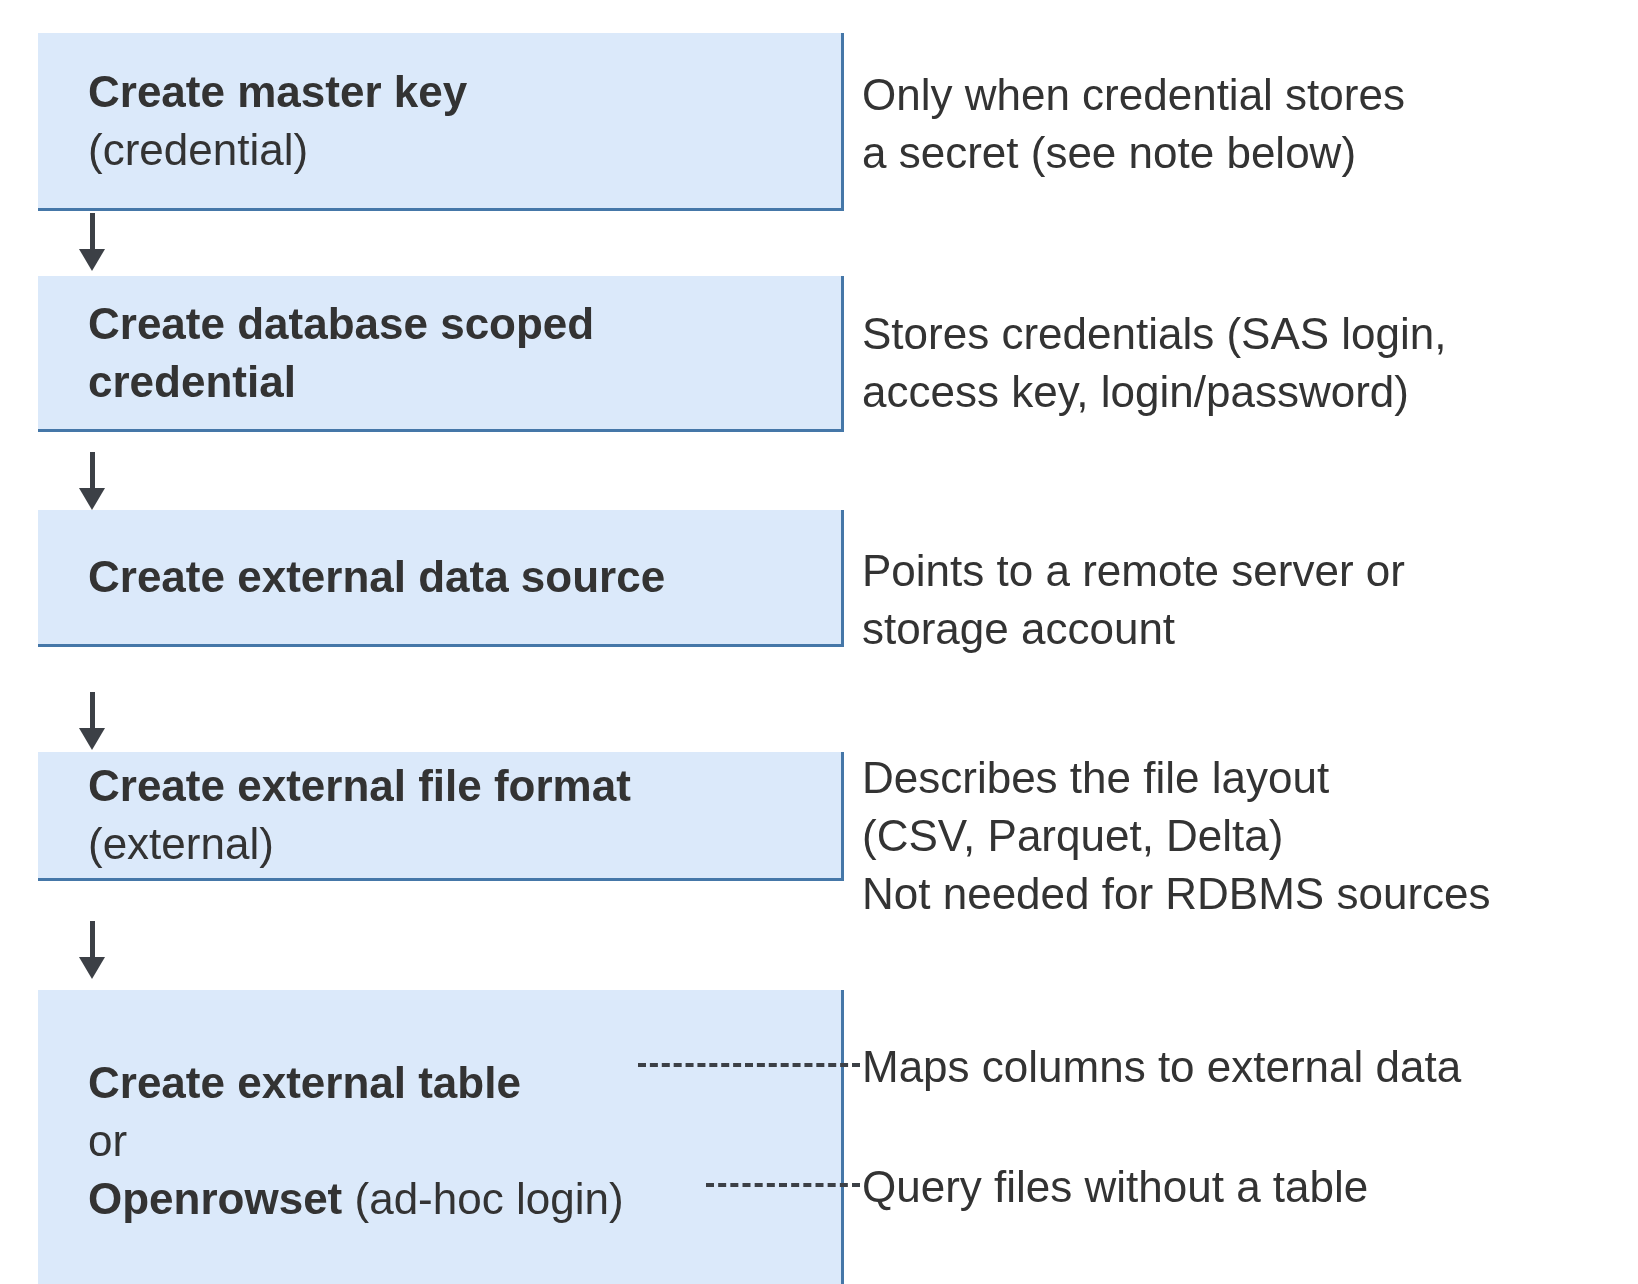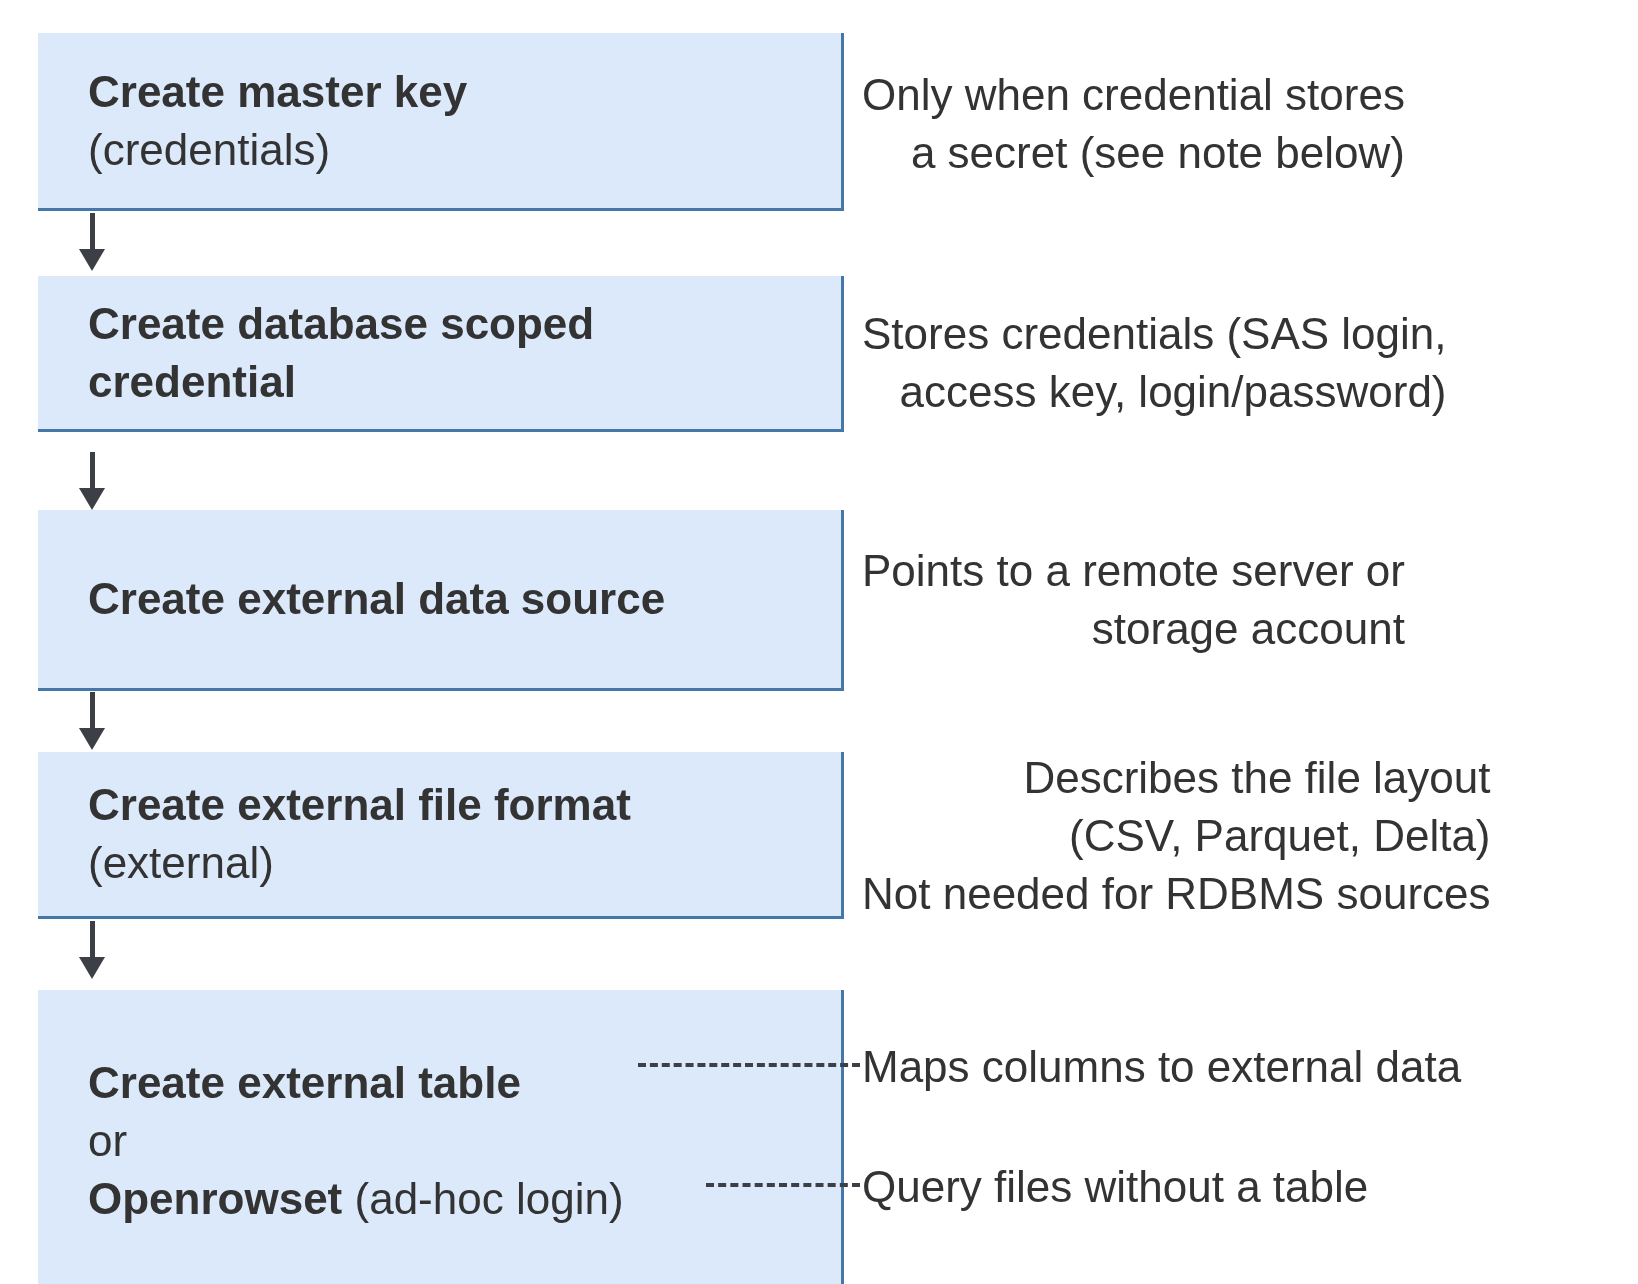--- a/index.html
+++ b/index.html
@@ -66,49 +66,48 @@
   
   .dash{
     position:absolute;
     height:0;
     border-top:4px dashed var(--connector);
   }
   
   .note{
     position:absolute;
     left:862px;
-    text-align:right;
   }
   .nline{
     font-size:44px;
     line-height:58px;
     color:var(--text);
     white-space:nowrap;
   }
 </style>
 </head>
 <body>
 
 <div class="canvas">
 
   <div class="box" style="top:33px;height:178px">
     <div class="line bold">Create master key</div>
-    <div class="line">(credentials)</div>
+    <div class="line">(credential)</div>
   </div>
 
   <div class="box" style="top:276px;height:156px">
     <div class="line bold">Create database scoped</div>
     <div class="line bold">credential</div>
   </div>
 
-  <div class="box" style="top:510px;height:181px">
+  <div class="box" style="top:510px;height:137px">
     <div class="line bold">Create external data source</div>
   </div>
 
-  <div class="box" style="top:752px;height:167px">
+  <div class="box" style="top:752px;height:129px">
     <div class="line bold">Create external file format</div>
     <div class="line">(external)</div>
   </div>
 
   <div class="box" style="top:990px;height:304px">
     <div class="line bold">Create external table</div>
     <div class="line">or</div>
     <div class="line"><span class="bold">Openrowset</span><span> (ad-hoc login)</span></div>
   </div>
 

